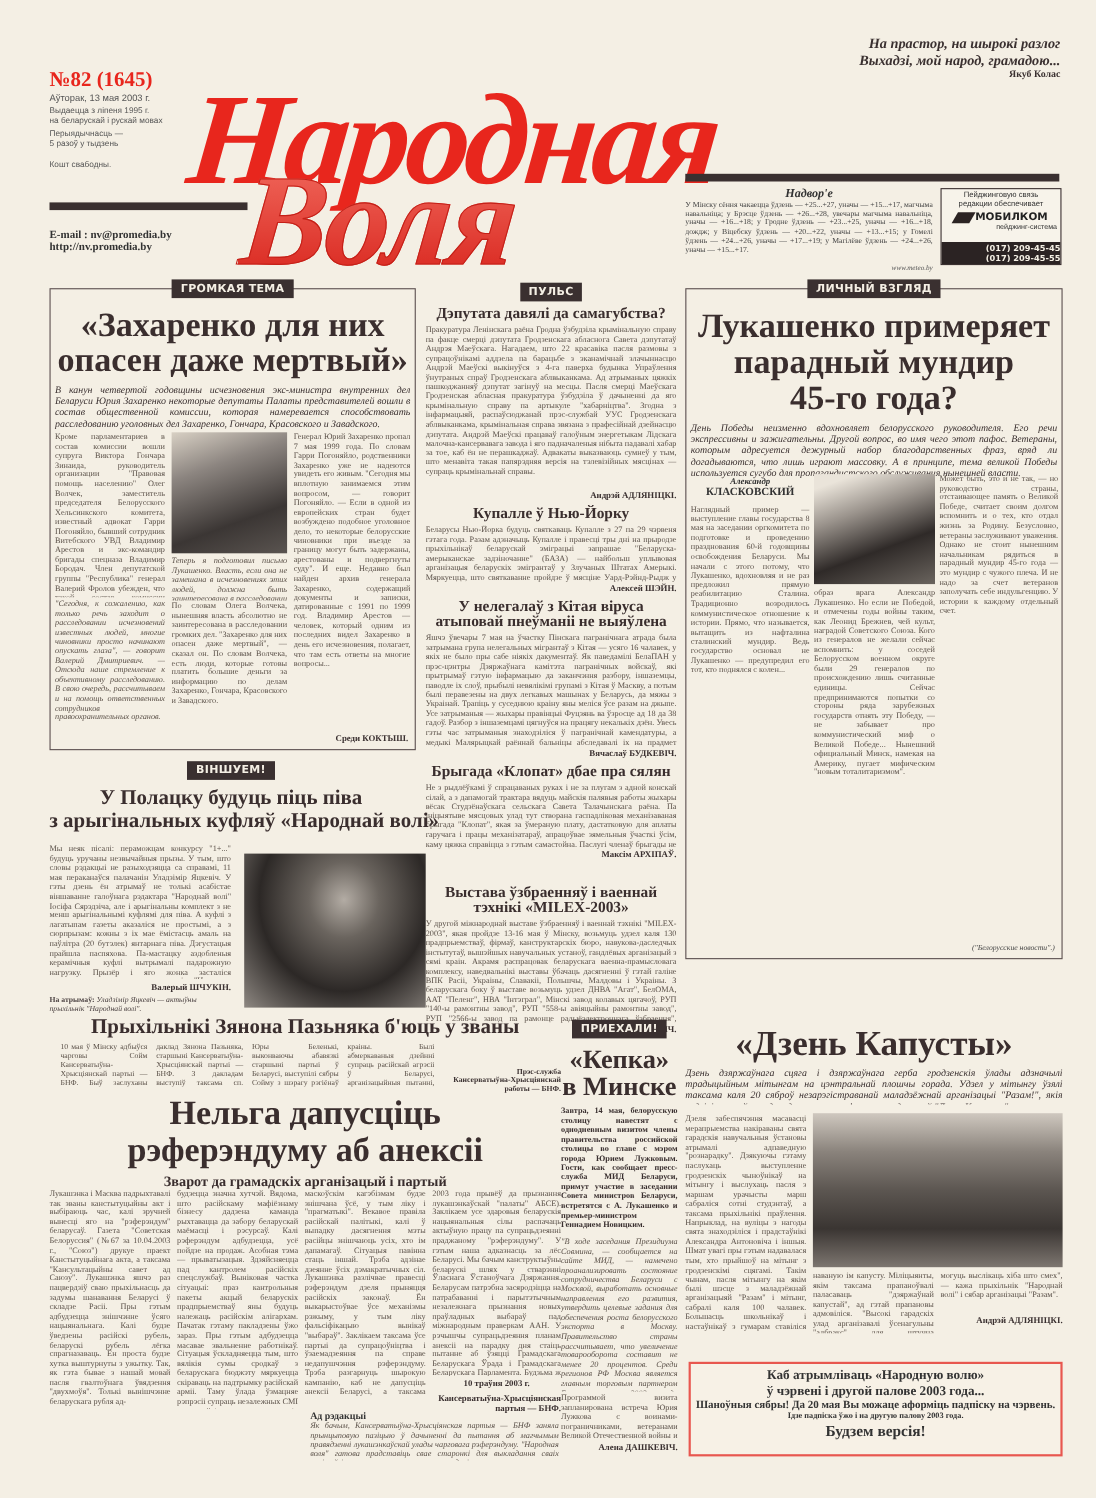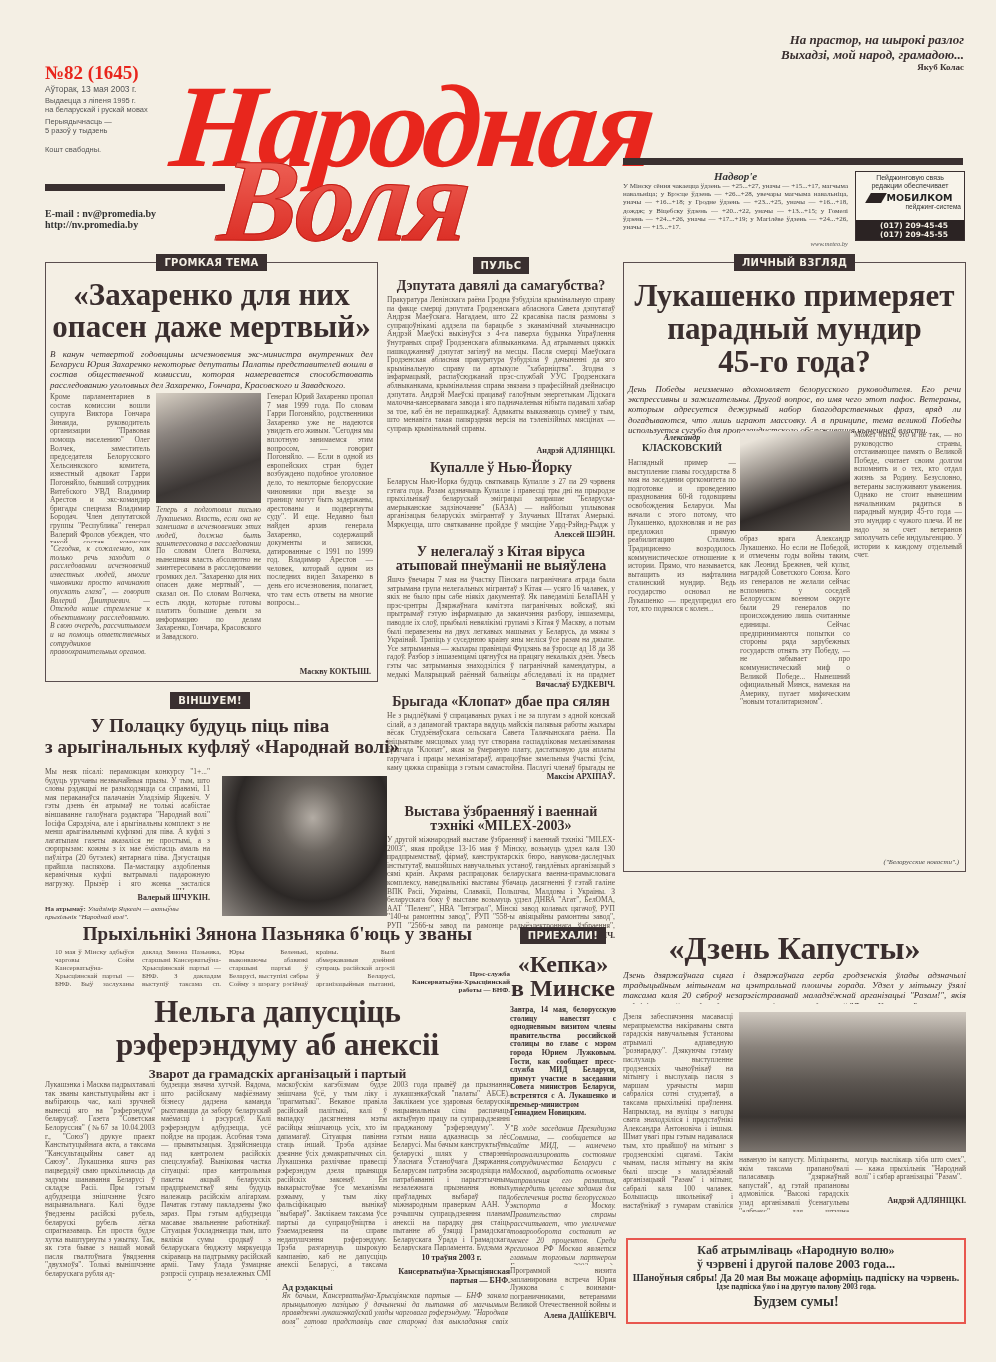--- a/index.html
+++ b/index.html
@@ -57,40 +57,40 @@
 </div>
 
 <div class="abs" style="left:855px;top:171px;width:110px;height:70px;border:1px solid #3a3030;background:#f7f3ea">
   <div class="small" style="text-align:center;font-size:7px;line-height:8px;color:#333;margin-top:2px">Пейджинговую связь</div>
   <div class="small" style="text-align:center;font-size:7px;line-height:8px;color:#333">редакции обеспечивает</div>
   <div style="display:flex;align-items:flex-end;justify-content:center;margin-top:2px">
     <span style="display:inline-block;width:16px;height:10px;background:#2b2323;transform:skewX(-30deg);margin-right:3px"></span>
     <span style="font-family:'DejaVu Sans',sans-serif;font-weight:bold;font-size:9.5px;color:#222">МОБИЛКОМ</span>
   </div>
   <div class="small" style="text-align:right;font-size:6.5px;line-height:8px;padding-right:3px;color:#333">пейджинг-система</div>
-  <div style="background:#2b2323;color:#f4efe4;font-family:'DejaVu Sans',sans-serif;font-weight:bold;font-size:7.5px;line-height:9px;text-align:right;padding:1px 16px;position:absolute;bottom:0;left:0;right:0">
+  <div style="background:#2b2323;color:#f4efe4;font-family:'DejaVu Sans',sans-serif;font-weight:bold;font-size:7.5px;line-height:9px;text-align:right;padding:1px 0;position:absolute;bottom:0;left:0;right:0">
     <div>(017) 209-45-45</div>
     <div>(017) 209-45-55</div>
   </div>
 </div>
 
 <div class="abs box" style="left:45px;top:262px;width:333px;height:420px">
   <div style="position:absolute;top:-11px;left:0;right:0;text-align:center"><span class="label">ГРОМКАЯ ТЕМА</span></div>
   <div class="h" style="font-size:31px;margin-top:16px;line-height:32px">
     <div>«Захаренко для них</div>
     <div>опасен даже мертвый»</div>
   </div>
   <div class="txt it" style="font-size:9px;line-height:10.2px;padding:6px 4px 0;height:56px;color:#3a3030">В канун четвертой годовщины исчезновения экс-министра внутренних дел Беларуси Юрия Захаренко некоторые депутаты Палаты представителей вошли в состав общественной комиссии, которая намеревается способствовать расследованию уголовных дел Захаренко, Гончара, Красовского и Завадского.</div>
   <div class="txt" style="position:absolute;left:4px;top:130px;width:100px;height:150px">Кроме парламентариев в состав комиссии вошли супруга Виктора Гончара Зинаида, руководитель организации "Правовая помощь населению" Олег Волчек, заместитель председателя Белорусского Хельсинкского комитета, известный адвокат Гарри Погоняйло, бывший сотрудник Витебского УВД Владимир Арестов и экс-командир бригады спецназа Владимир Бородач. Член депутатской группы "Республика" генерал Валерий Фролов убежден, что такой состав комиссии позволит добиться конкретных результатов.</div>
   <div class="txt it" style="position:absolute;left:4px;top:282px;width:100px;height:132px">"Сегодня, к сожалению, как только речь заходит о расследовании исчезновений известных людей, многие чиновники просто начинают опускать глаза", — говорит Валерий Дмитриевич. — Отсюда наше стремление к объективному расследованию. В свою очередь, рассчитываем и на помощь ответственных сотрудников правоохранительных органов.</div>
   <div class="photo" style="position:absolute;left:110px;top:130px;width:105px;height:110px;background:linear-gradient(160deg,#d8d0c4 0%,#8c8580 30%,#3b3634 70%,#5a5450)"></div>
   <div class="txt it" style="position:absolute;left:110px;top:243px;width:105px;height:40px">Теперь я подготовил письмо Лукашенко. Власть, если она не замешана в исчезновениях этих людей, должна быть заинтересована в расследовании громких дел.</div>
   <div class="txt" style="position:absolute;left:110px;top:284px;width:105px;height:112px">По словам Олега Волчека, нынешняя власть абсолютно не заинтересована в расследовании громких дел. "Захаренко для них опасен даже мертвый", — сказал он. По словам Волчека, есть люди, которые готовы платить большие деньги за информацию по делам Захаренко, Гончара, Красовского и Завадского.</div>
   <div class="txt" style="position:absolute;left:221px;top:130px;width:106px;height:270px">Генерал Юрий Захаренко пропал 7 мая 1999 года. По словам Гарри Погоняйло, родственники Захаренко уже не надеются увидеть его живым. "Сегодня мы вплотную занимаемся этим вопросом, — говорит Погоняйло. — Если в одной из европейских стран будет возбуждено подобное уголовное дело, то некоторые белорусские чиновники при въезде за границу могут быть задержаны, арестованы и подвергнуты суду". И еще. Недавно был найден архив генерала Захаренко, содержащий документы и записки, датированные с 1991 по 1999 год. Владимир Арестов — человек, который одним из последних видел Захаренко в день его исчезновения, полагает, что там есть ответы на многие вопросы...</div>
-  <div class="sig" style="position:absolute;right:6px;bottom:5px">Маскву КОКТЫШ.</div>
+  <div class="sig" style="position:absolute;right:6px;bottom:5px">Среди КОКТЫШ.</div>
 </div>
 
 <div class="abs" style="left:387px;top:255px;width:228px;height:705px">
   <div style="text-align:center"><span class="label">ПУЛЬС</span></div>
 
   <div>
     <div class="h" style="font-size:14px;margin-top:5px">Дэпутата давялі да самагубства?</div>
     <div class="txt" style="height:150px;margin-top:3px">Пракуратура Ленінскага раёна Гродна ўзбудзіла крымінальную справу па факце смерці дэпутата Гродзенскага абласнога Савета дэпутатаў Андрэя Маеўскага. Нагадаем, што 22 красавіка пасля размовы з супрацоўнікамі аддзела па барацьбе з эканамічнай злачыннасцю Андрэй Маеўскі выкінуўся з 4-га паверха будынка Упраўлення ўнутраных спраў Гродзенскага аблвыканкама. Ад атрыманых цяжкіх пашкоджанняў дэпутат загінуў на месцы. Пасля смерці Маеўскага Гродзенская абласная пракуратура ўзбудзіла ў дачыненні да яго крымінальную справу па артыкуле "хабарніцтва". Згодна з інфармацыяй, распаўсюджанай прэс-службай УУС Гродзенскага аблвыканкама, крымінальная справа звязана з прафесійнай дзейнасцю дэпутата. Андрэй Маеўскі працаваў галоўным энергетыкам Лідскага малочна-кансервавага завода і яго падначаленыя нібыта падавалі хабар за тое, каб ён не перашкаджаў. Адвакаты выказваюць сумнеў у тым, што менавіта такая папярэдняя версія на тэлевізійных мясцінах — супраць крымінальнай справы.</div>
     <div class="sig">Андрэй АДЛЯНІЦКІ.</div>
   </div>
@@ -201,14 +201,14 @@
   <div class="txt" style="position:absolute;left:116px;top:276px;width:110px;height:56px">наваную ім капусту. Міліцыянты, якім таксама прапаноўвалі паласаваць "дзяржаўнай капустай", ад гэтай прапановы адмовіліся. "Высокі гарадскіх улад арганізавалі ўсенагульны "адбракс" для штучна прыдуманай сімволікі</div>
   <div class="txt" style="position:absolute;left:232px;top:276px;width:111px;height:30px">могуць выслікаць хіба што смех", — кажа прыхільнік "Народнай волі" і сябар арганізацыі "Разам".</div>
   <div class="sig" style="position:absolute;right:0;top:316px">Андрэй АДЛЯНІЦКІ.</div>
 </div>
 
 <div class="abs" style="left:626px;top:1238px;width:340px;height:86px;border:2px solid #e8574f;background:#f7f1e6;text-align:center;padding-top:3px">
   <div class="bold" style="font-size:12px;line-height:14px;color:#333">Каб атрымліваць «Народную волю»</div>
   <div class="bold" style="font-size:12px;line-height:14px;color:#333">ў чэрвені і другой палове 2003 года...</div>
   <div class="bold" style="font-size:10px;line-height:9px;color:#333;margin-top:2px">Шаноўныя сябры! Да 20 мая Вы можаце аформіць падпіску на чэрвень.</div>
   <div class="bold" style="font-size:7.5px;line-height:9px;color:#333">Ідзе падпіска ўжо і на другую палову 2003 года.</div>
-  <div class="bold" style="font-size:14px;line-height:17px;color:#333;margin-top:2px">Будзем сумы!</div>
+  <div class="bold" style="font-size:14px;line-height:17px;color:#333;margin-top:2px">Будзем версія!</div>
 </div>
 
 </body></html>

